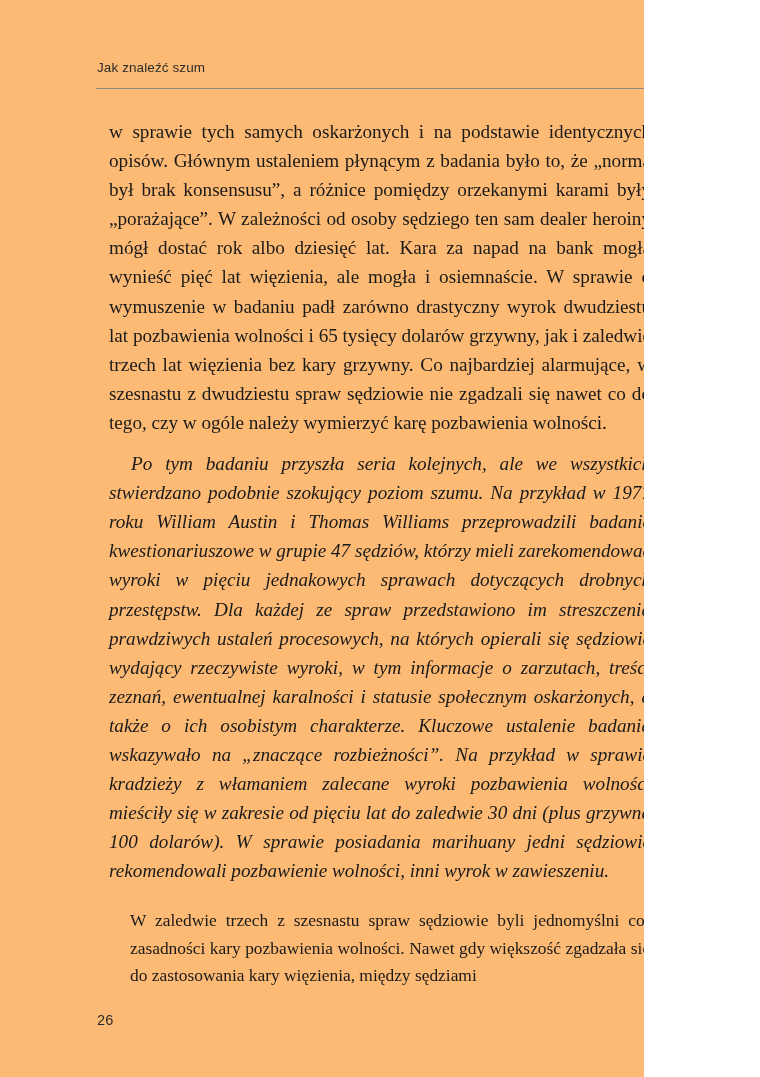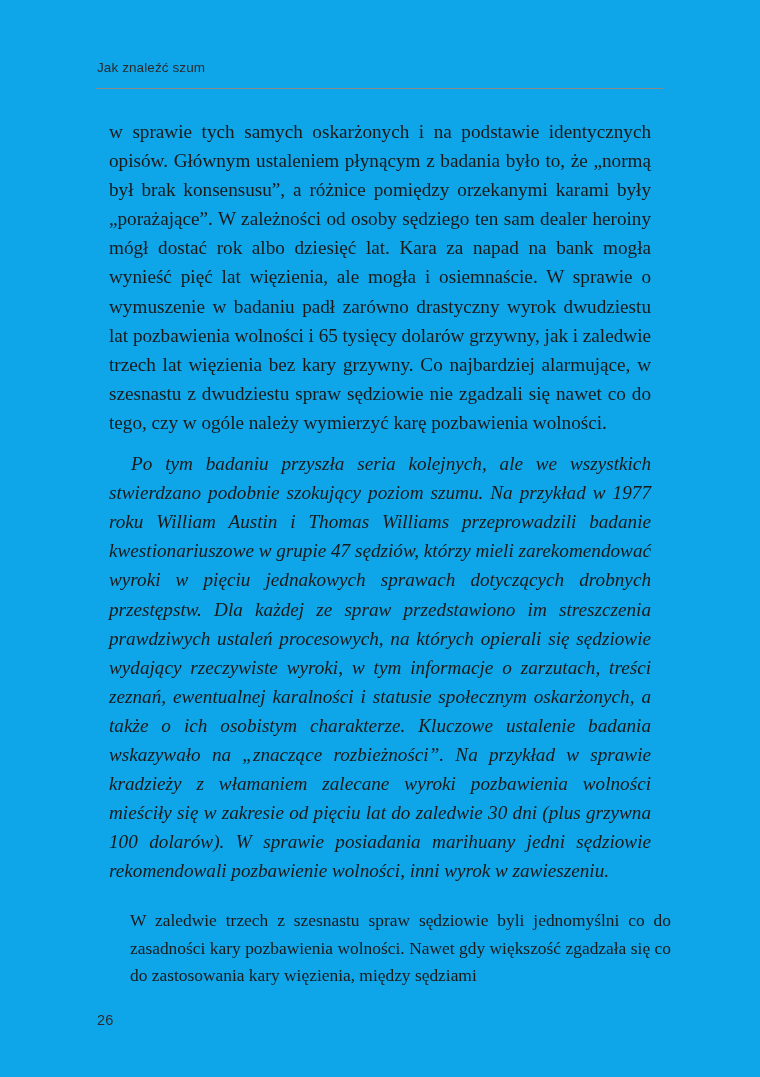--- a/index.html
+++ b/index.html
@@ -3,23 +3,23 @@
 <meta charset="utf-8">
 <style>
   html, body {
     margin: 0;
     padding: 0;
     background: #ffffff;
   }
 
   .page {
     position: relative;
-    width: 760px;
+    width: 644px;
     height: 1077px;
-    background: #0ea5e9;
+    background: #fdba74;
     overflow: hidden;
     -webkit-font-smoothing: antialiased;
   }
 
   
   .running-head {
     position: absolute;
     left: 97px;
     top: 60px;
     width: 566px;

